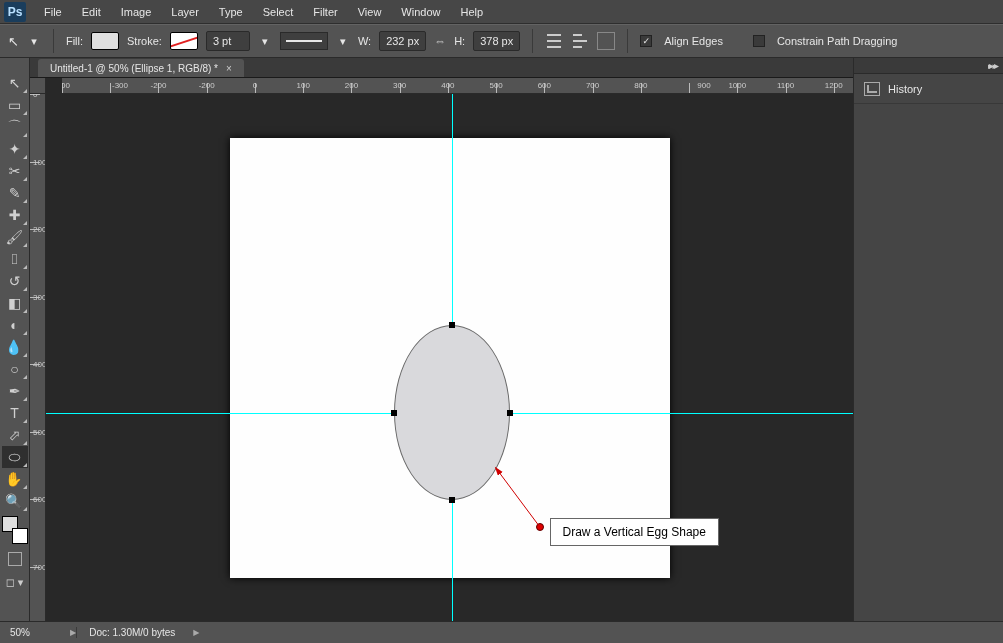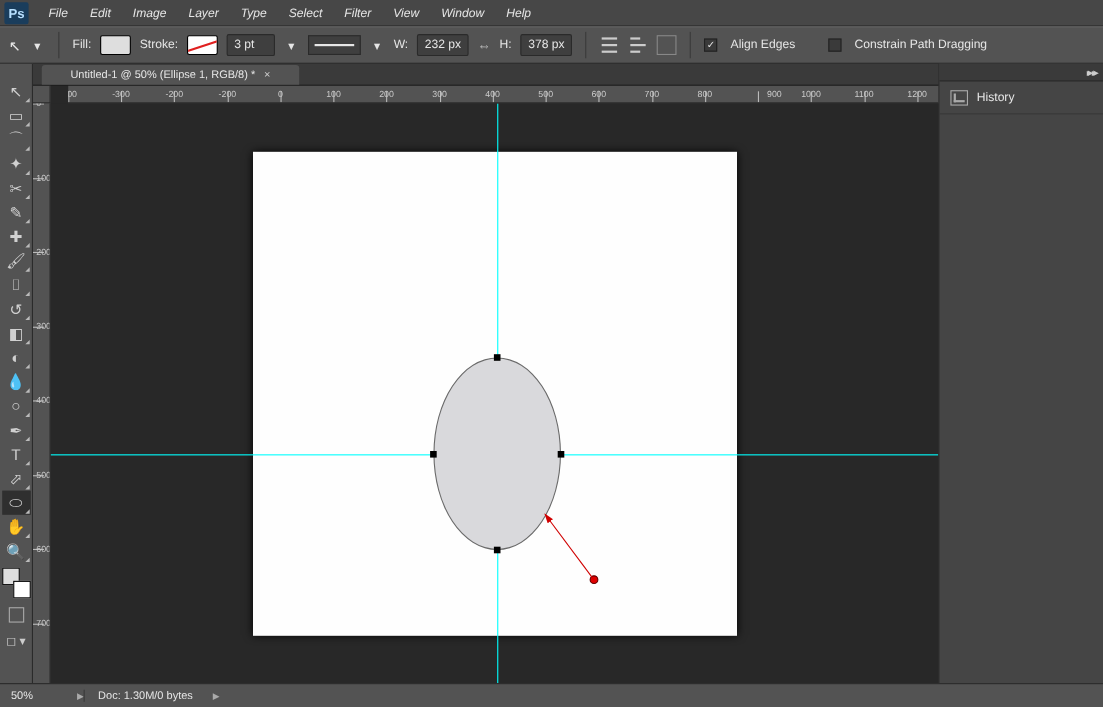--- a/index.html
+++ b/index.html
@@ -40,21 +40,21 @@
 .fgbg .fg{ position:absolute; top:0; left:0; width:16px; height:16px; background:#dedede; border:1px solid #000;}
 .fgbg .bg{ position:absolute; bottom:0; right:0; width:16px; height:16px; background:#fff; border:1px solid #000;}
 .mask-mode { width:26px; height:18px; margin-top:8px; display:flex; justify-content:center;}
 .mask-mode span{ width:14px; height:14px; border:1px solid #aaa;}
 .screen-mode { color:#ccc; font-size:11px; margin-top:6px;}
 .tool-collapse { color:#ccc; font-size:10px; position:absolute; top:0; right:0; padding:2px 4px;}
 
 
 .docwrap { flex: 1; background:#282828; display:flex; flex-direction:column; position:relative; }
 .tabbar { height: 20px; background:#3a3a3a; display:flex; align-items:flex-end; padding-left:8px; border-bottom:1px solid #1a1a1a;}
-.doc-tab { background:#535353; color:#e6e6e6; font-size:10px; height:18px; padding: 2px 26px; display:flex; align-items:center; gap:8px; border-top-left-radius:3px; border-top-right-radius:3px;justify-content:flex-end;}
+.doc-tab { background:#535353; color:#e6e6e6; font-size:10px; height:18px; padding: 2px 12px; display:flex; align-items:center; gap:8px; border-top-left-radius:3px; border-top-right-radius:3px;justify-content:flex-end;}
 .doc-tab .close{ font-size:10px; color:#ccc;}
 .ruler-h { height: 16px; background:#535353; border-bottom:1px solid #2a2a2a; position:relative; overflow:hidden; margin-left:16px;}
 .ruler-h .tick{ position:absolute; bottom:0; width:1px; background:#bbb;}
 .ruler-h .lbl{ position:absolute; bottom:3px; color:#ccc; font-size:8px; transform:translateX(-50%);}
 .docinner { flex:1; display:flex; position:relative; }
 .ruler-v { width: 16px; background:#535353; border-right:1px solid #2a2a2a; position:relative; overflow:hidden;}
 .ruler-v .tick{ position:absolute; left:0; height:1px; background:#bbb;}
 .ruler-v .lbl{ position:absolute; left:3px; color:#ccc; font-size:8px; transform:translateY(-50%);}
 .viewport { flex:1; background:#282828; position:relative; overflow:hidden;}
 .canvas-bg { position:absolute; left:50%; top:50%; transform:translate(-50%,-50%); background:#fefefe; box-shadow: 0 0 8px #000; }
@@ -80,21 +80,21 @@
 .status { position:absolute; left:0; right:0; bottom:0; height:22px; background:#535353; border-top:1px solid #2a2a2a; display:flex; align-items:center; font-size:10px; color:#e6e6e6;}
 .status .zoom{ width:64px; padding-left:10px;}
 .status .docinfo{ padding:0 12px; border-left:1px solid #3a3a3a;}
 .status .tri{ margin-left:6px; font-size:8px; color:#aaa;}
 </style>
 </head>
 <body>
 
 <div class="menubar">
   <div class="ps-logo">Ps</div>
-  <div id="menu-items" style="display: flex; font-style: italic;">
+  <div id="menu-items" style="display: flex;">
       <span class="menu-item">File</span>
       <span class="menu-item">Edit</span>
       <span class="menu-item">Image</span>
       <span class="menu-item">Layer</span>
       <span class="menu-item">Type</span>
       <span class="menu-item">Select</span>
       <span class="menu-item">Filter</span>
       <span class="menu-item">View</span>
       <span class="menu-item">Window</span>
       <span class="menu-item">Help</span>
@@ -186,21 +186,21 @@
         <span>Untitled-1 @ 50% (Ellipse 1, RGB/8) *</span>
         <span class="close">×</span>
       </div>
     </div>
     <div style="display:flex;">
       <div style="width:16px;height:16px;background:#535353;border-right:1px solid #2a2a2a;border-bottom:1px solid #2a2a2a;"></div>
       <div class="ruler-h" id="rulerH" style="flex:1;">
           <div class="tick" style="left: 0px; height: 10px;"></div>
           <div class="lbl" style="left: 0px;">-400</div>
           <div class="tick" style="left: 48.2353px; height: 10px;"></div>
-          <div class="lbl" style="left: 48px;">-300</div>
+          <div class="lbl" style="left: 58px;">-300</div>
           <div class="tick" style="left: 96.4706px; height: 10px;"></div>
           <div class="lbl" style="left: 96.4706px;">-200</div>
           <div class="tick" style="left: 144.706px; height: 10px;"></div>
           <div class="lbl" style="left: 144.706px;">-200</div>
           <div class="tick" style="left: 192.941px; height: 10px;"></div>
           <div class="lbl" style="left: 192.941px;">0</div>
           <div class="tick" style="left: 241.176px; height: 10px;"></div>
           <div class="lbl" style="left: 241.176px;">100</div>
           <div class="tick" style="left: 289.412px; height: 10px;"></div>
           <div class="lbl" style="left: 289.412px;">200</div>
@@ -257,20 +257,21 @@
           <div class="path-handle" style="left: 463.5px; top: 318.5px;"></div>
           <div class="callout-dot" style="left: 493.5px; top: 432.5px;"></div>
           <svg class="callout-line" width="807" height="527" style="position: absolute; left: 0px; top: 0px;">
             <defs>
               <marker id="ah" markerWidth="10" markerHeight="10" refX="8" refY="3" orient="auto">
                 <path d="M0,0 L9,3 L0,6 Z" fill="#d00000"></path>
               </marker>
             </defs>
             <line x1="493.5" y1="432.5" x2="449.5" y2="373.5" stroke="#d00000" stroke-width="1" marker-end="url(#ah)"></line>
           </svg>
+          <div class="callout-box" style="left: 503.5px; top: 423.5px;">Draw a Vertical Egg Shape</div>
         </div>
     </div>
   </div>
 
   <div class="right-dock">
     <div class="collapse-row">▸▸</div>
     <div class="panel-header">
       <span class="icn hist"></span>
       <span class="lbl">History</span>
     </div>

